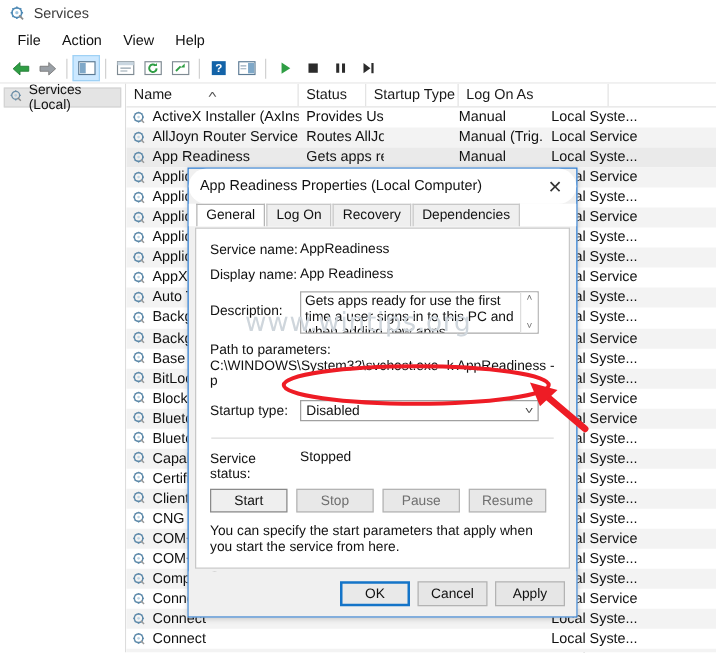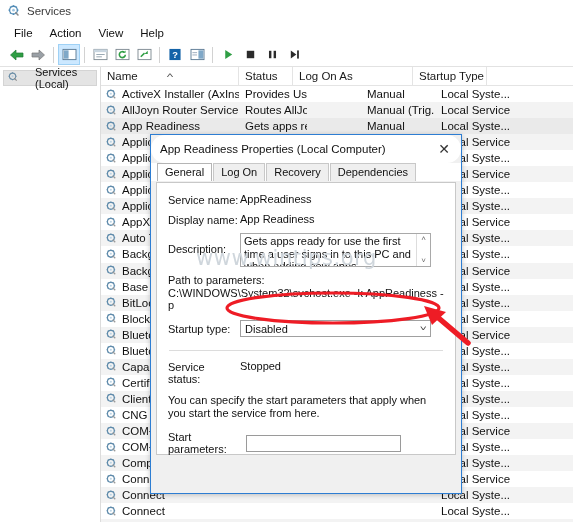--- a/index.html
+++ b/index.html
@@ -22,21 +22,21 @@
 
   
   .toolbar{height:23px;display:flex;align-items:center;padding-left:5px;background:#fff;border-bottom:1px solid #e2e2e2;}
   .tbtn{width:22px;height:21px;display:flex;align-items:center;justify-content:center;}
   .tbtn.sel{background:#cce8ff;border:1px solid #9fd1f5;box-sizing:border-box;}
   .tsep{width:1px;height:16px;background:#d2d2d2;margin:0 4px;}
 
   
   .content{position:absolute;left:0;top:67px;width:573px;height:455px;display:flex;background:#fff;}
   .sidebar{width:100px;background:#fff;border-right:1px solid #dcdcdc;padding-top:3px;}
-  .tree-item{display:flex;align-items:center;gap:16px;height:16px;margin:0 3px;padding-left:3px;background:#e4e4e4;border:1px solid #d4d4d4;box-sizing:border-box;}
+  .tree-item{display:flex;align-items:center;gap:4px;height:16px;margin:0 3px;padding-left:3px;background:#e4e4e4;border:1px solid #d4d4d4;box-sizing:border-box;}
   .tree-item .lbl{font-size:11px;color:#111;}
 
   .listpane{flex:1;position:relative;background:#fff;overflow:hidden;}
 
   
   .lhead{display:flex;height:18px;background:#fff;border-bottom:1px solid #e4e4e4;}
   .lhead .hc{position:relative;font-size:11.5px;color:#1a1a1a;padding-left:6px;line-height:18px;border-right:1px solid #e4e4e4;box-sizing:border-box;overflow:hidden;white-space:nowrap;}
   .sortcaret{position:absolute;left:50%;top:0px;font-size:8px;color:#555;transform:translateX(-50%) scaleX(1.6);}
 
   
@@ -221,22 +221,22 @@
       </div>
     </div>
 
     <div class="listpane">
       <div class="lhead">
         <div class="hc c-name">
           <span>Name</span>
           <span class="sortcaret">˄</span>
         </div>
         <div class="hc c-stat">Status</div>
+        <div class="hc c-start">Startup Type</div>
         <div class="hc c-log">Log On As</div>
-        <div class="hc c-start">Startup Type</div>
       </div>
       <div class="rows" id="rows">
           <div class="row">
             <div class="cell c-name">
               <span>
                 <svg class="svc-ico" viewBox="0 0 16 16">
                   <circle cx="7.2" cy="7" r="4.2" fill="none" stroke="#5f8bab" stroke-width="1.5"></circle>
                   <circle cx="7.2" cy="7" r="1.3" fill="#bcd4e4"></circle>
                   <path d="M7.2 1.7v1.3M7.2 11v1.3M1.9 7h1.3M11.2 7h1.3M3.5 3.3l.9.9M10 9.8l.9.9M10.9 3.3l-.9.9M4.4 9.8l-.9.9" stroke="#5f8bab" stroke-width="1.3"></path>
                   <path d="M9.4 9.4l3.2 3.2" stroke="#9a9a9a" stroke-width="1.5"></path>
@@ -761,31 +761,42 @@
           </div>
         </div>
 
         <div class="hsep"></div>
 
         <div class="frow" style="margin-bottom:0">
           <div class="flabel">Service status:</div>
           <div class="fval">Stopped</div>
         </div>
 
+        <div class="btnrow">
+          <div class="sbtn enabled">Start</div>
+          <div class="sbtn">Stop</div>
+          <div class="sbtn">Pause</div>
+          <div class="sbtn">Resume</div>
+        </div>
 
         <div class="helptext">You can specify the start parameters that apply when you start the service from here.</div>
 
         <div class="paramrow">
           <div class="paramlbl">Start parameters:</div>
           <input class="paraminput" type="text" value="" style="">
         </div>
 
       </div>
     </div>
 
+    <div class="dlg-footer">
+      <div class="fbtn default">OK</div>
+      <div class="fbtn">Cancel</div>
+      <div class="fbtn">Apply</div>
+    </div>
   </div>
 
   <div class="watermark">www.wintips.org</div>
 
   <svg class="annot">
     <ellipse cx="333" cy="308" rx="106" ry="15" fill="none" stroke="#ee1c25" stroke-width="3.2"></ellipse>
     <g>
       <path d="M468 343 L435 315" stroke="#ee1c25" stroke-width="5.5" stroke-linecap="round"></path>
       <path d="M424 306 L446 312 L432 325 Z" fill="#ee1c25"></path>
     </g>

